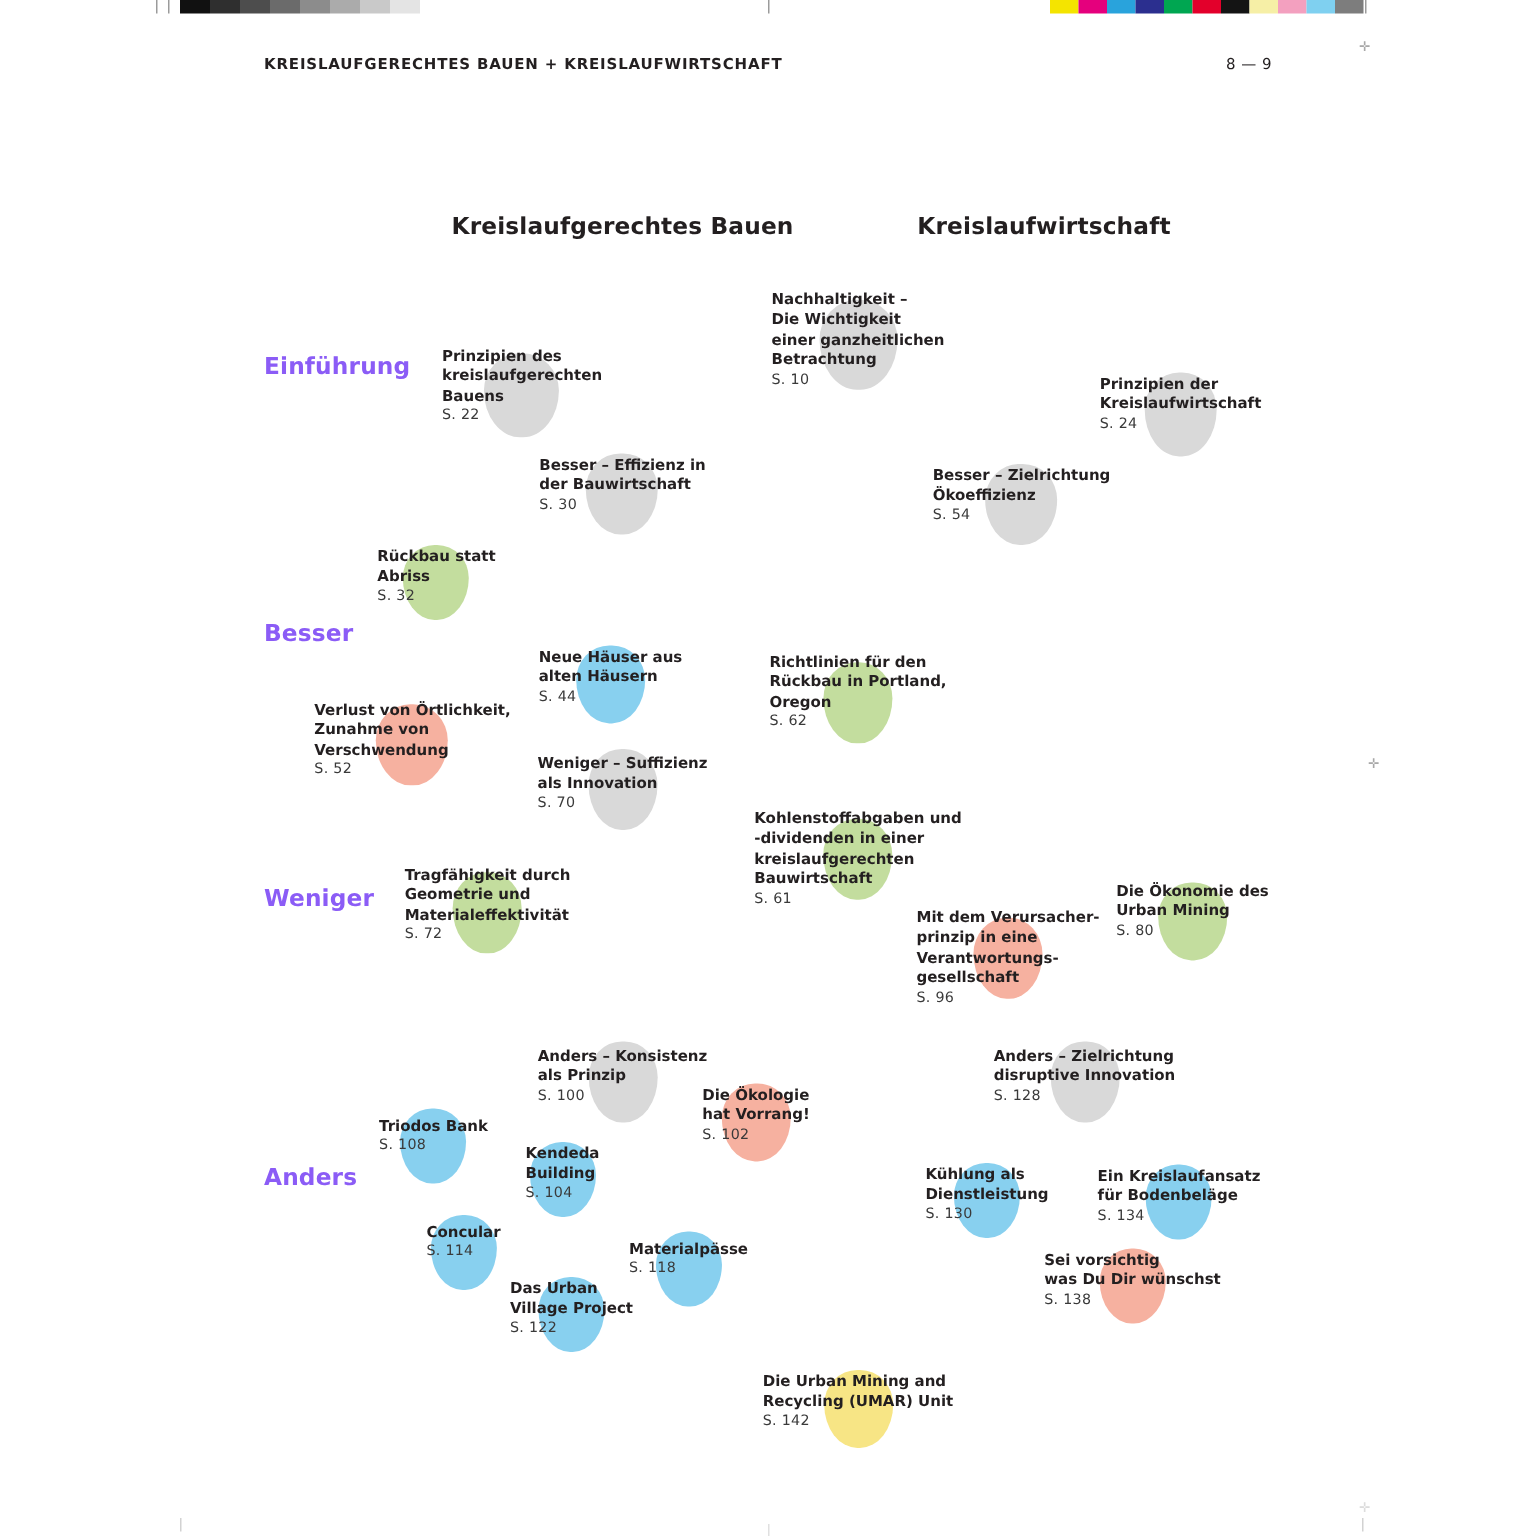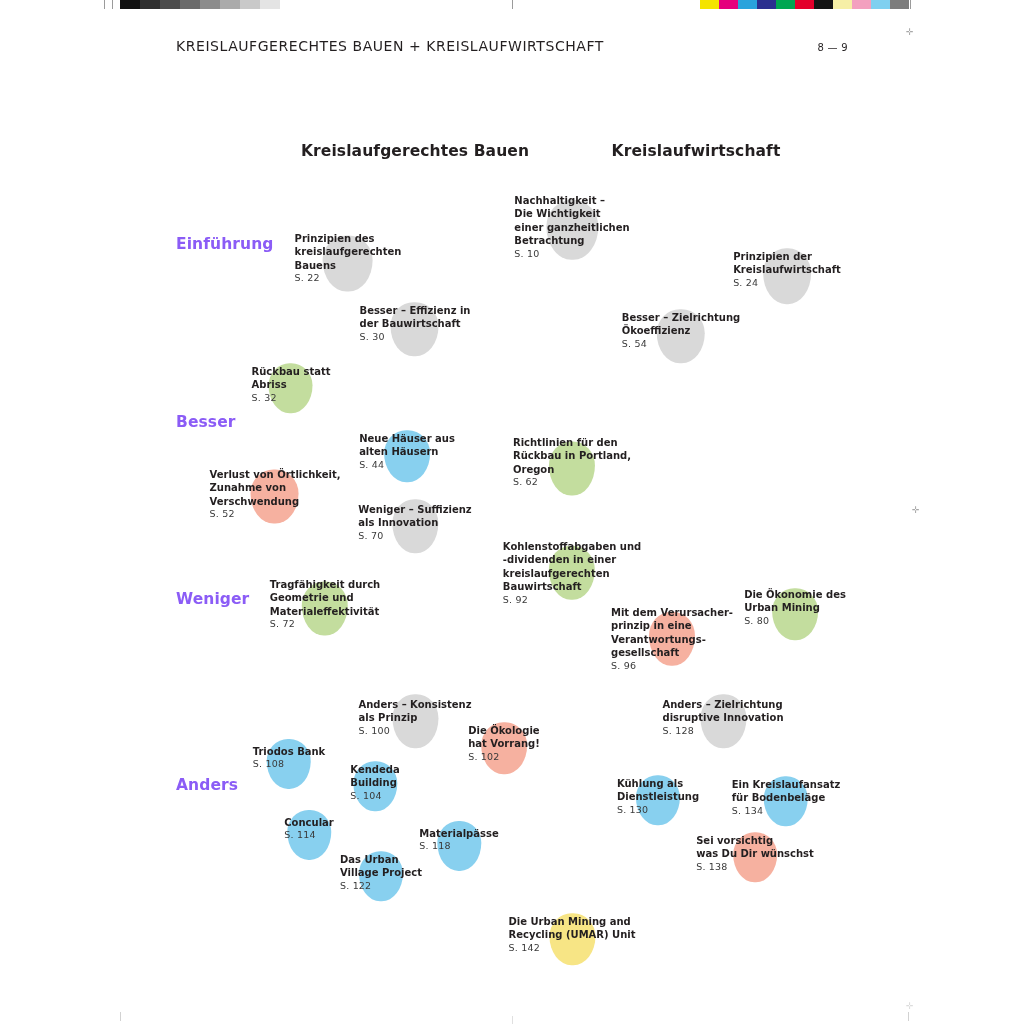--- a/index.html
+++ b/index.html
@@ -52,22 +52,22 @@
   #running-head {
     position: absolute;
     top: 38px;
     left: 176px;
     width: 672px;
     display: flex;
     justify-content: space-between;
     align-items: baseline;
   }
   #running-head .rh-title {
-    font-size: 14px;
-    font-weight: 400;
+    font-size: 10px;
+    font-weight: 700;
     letter-spacing: 0.55px;
     color: #231f20;
     text-transform: uppercase;
   }
   #running-head .rh-folio {
     font-size: 10px;
     font-weight: 400;
     color: #231f20;
     letter-spacing: 0.3px;
   }
@@ -249,21 +249,21 @@
       <div class="node-text">Weniger – Suffizienz</div>
       <div class="node-text">als Innovation</div>
       <div class="node-page">S. 70</div>
     </div>
     <div class="node" style="left: 572px; top: 573px;">
       <div class="blob" style="width: 46px; height: 54px; margin-left: -23px; top: 6px; background: rgb(195, 221, 158);"></div>
       <div class="node-text">Kohlenstoffabgaben und</div>
       <div class="node-text">-dividenden in einer</div>
       <div class="node-text">kreislaufgerechten</div>
       <div class="node-text">Bauwirtschaft</div>
-      <div class="node-page">S. 92</div>
+      <div class="node-page">S. 61</div>
     </div>
     <div class="node" style="left: 795px; top: 608px;">
       <div class="blob" style="width: 46px; height: 52px; margin-left: -23px; top: 0px; background: rgb(195, 221, 158);"></div>
       <div class="node-text">Die Ökonomie des</div>
       <div class="node-text">Urban Mining</div>
       <div class="node-page">S. 80</div>
     </div>
     <div class="node" style="left: 325px; top: 604px;">
       <div class="blob" style="width: 46px; height: 54px; margin-left: -23px; top: 4px; background: rgb(195, 221, 158);"></div>
       <div class="node-text">Tragfähigkeit durch</div>

